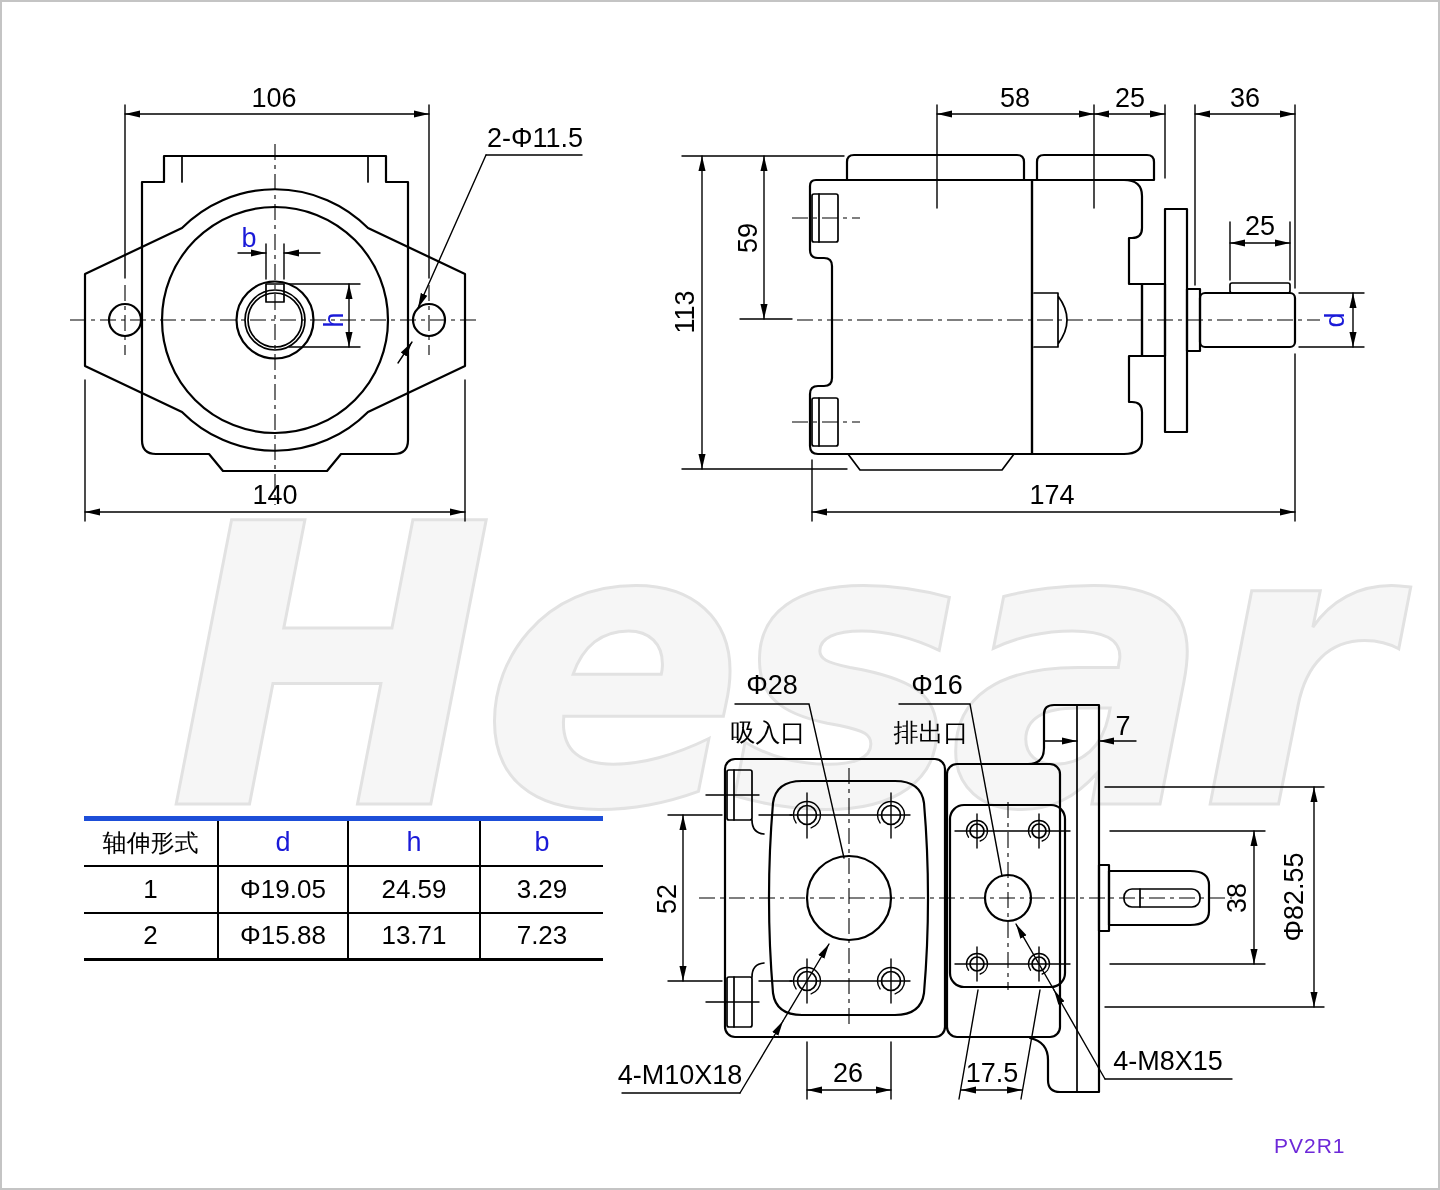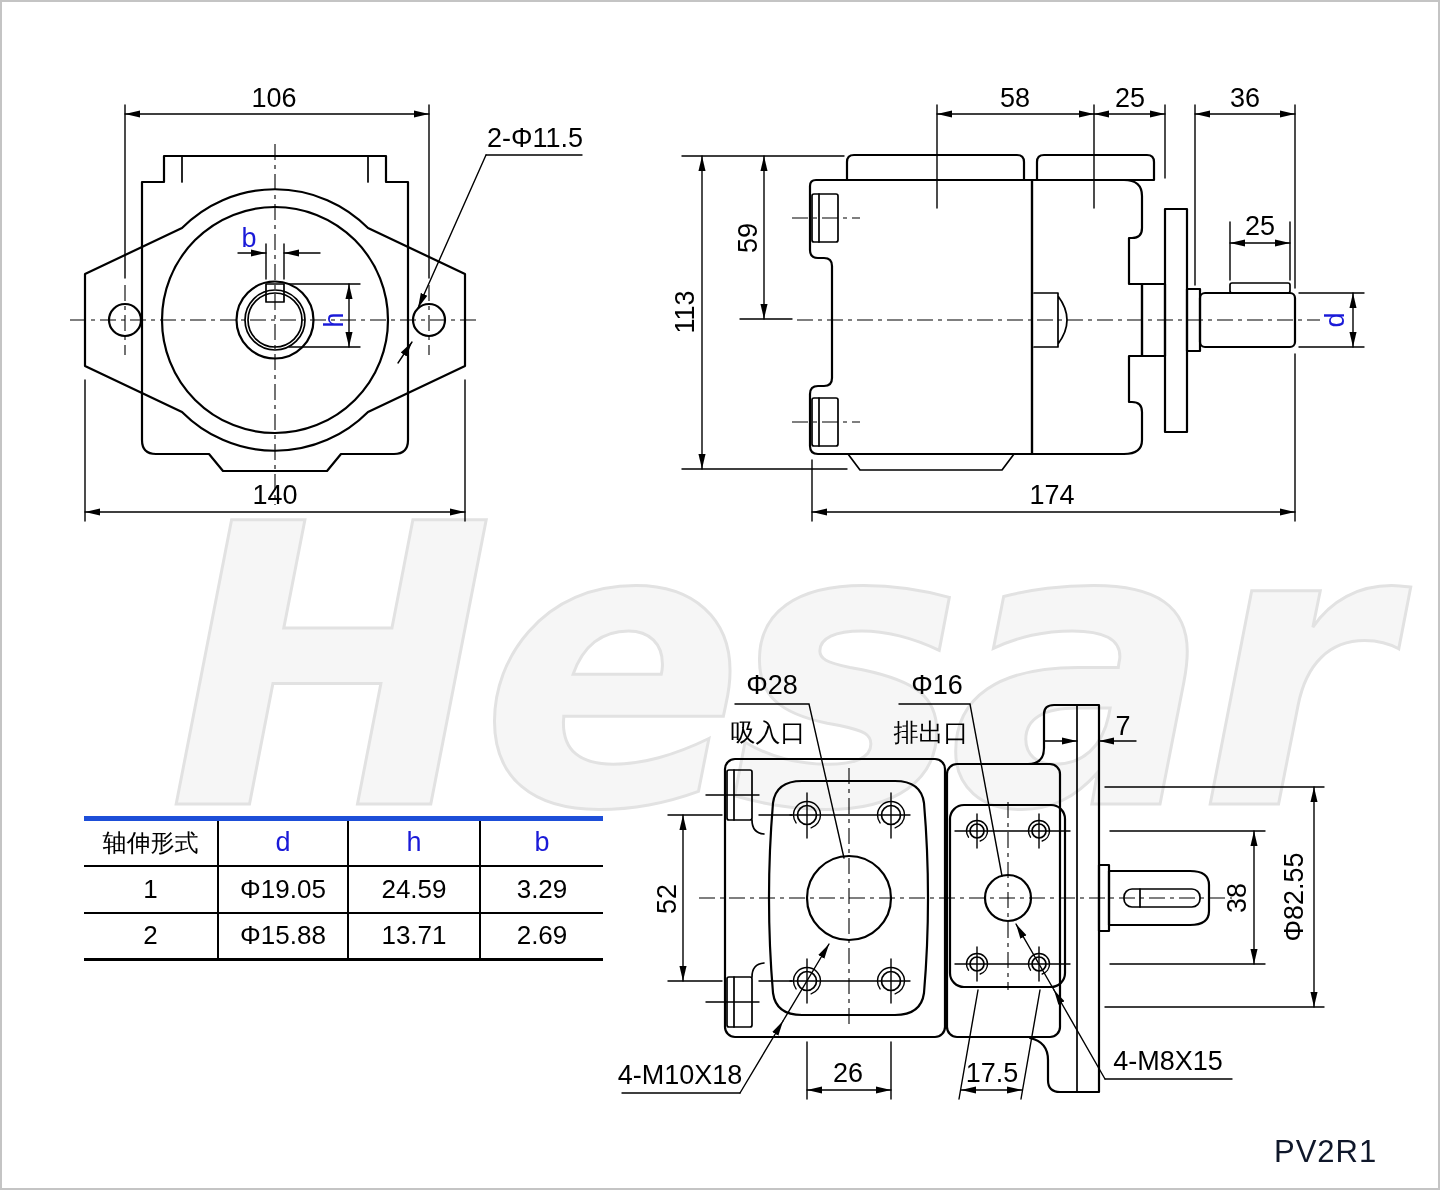--- a/index.html
+++ b/index.html
@@ -3,21 +3,21 @@
 <meta charset="utf-8">
 <style>
   html,body{margin:0;padding:0;background:#fff;}
   .canvas{position:relative;width:1440px;height:1190px;background:#fff;overflow:hidden;
           box-sizing:border-box;border:2px solid #c4c4c4;
           font-family:"Liberation Sans","DejaVu Sans",sans-serif;}
   .wm{position:absolute;left:166px;top:440px;width:1200px;z-index:1;
       font:italic bold 390px "DejaVu Sans",sans-serif;letter-spacing:-14px;
       color:#f6f6f6;-webkit-text-stroke:3px #e2e2e2;user-select:none;white-space:nowrap;}
   .partcode{position:absolute;left:1272px;top:1132px;z-index:3;
-      font-size:31px;color:#0f172a;letter-spacing:1px;}
+      font-size:21px;color:#6d28d9;letter-spacing:1px;}
   svg.draw{position:absolute;left:0;top:0;z-index:2;}
   
   .o  {fill:none;stroke:#000;stroke-width:2.2;stroke-linejoin:round;stroke-linecap:round;}
   .o2 {fill:none;stroke:#000;stroke-width:1.7;stroke-linejoin:round;stroke-linecap:round;}
   .d  {fill:none;stroke:#000;stroke-width:1.4;stroke-linecap:round;}
   .cl {fill:none;stroke:#000;stroke-width:1.1;stroke-dasharray:16 5 4 5;}
   text.t{font-family:"Liberation Sans","DejaVu Sans",sans-serif;font-size:27px;fill:#000;
          text-anchor:middle;}
   text.cjk{font-size:25px;}
   text.blue{fill:#1a1ad8;}
@@ -253,19 +253,19 @@
     <tr>
       <td>1</td>
       <td>Φ19.05</td>
       <td>24.59</td>
       <td>3.29</td>
     </tr>
     <tr>
       <td>2</td>
       <td>Φ15.88</td>
       <td>13.71</td>
-      <td>2.69</td>
+      <td>7.23</td>
     </tr>
   </tbody>
     </table>
 
   <div class="partcode">PV2R1</div>
 </div>
 
 </body></html>

